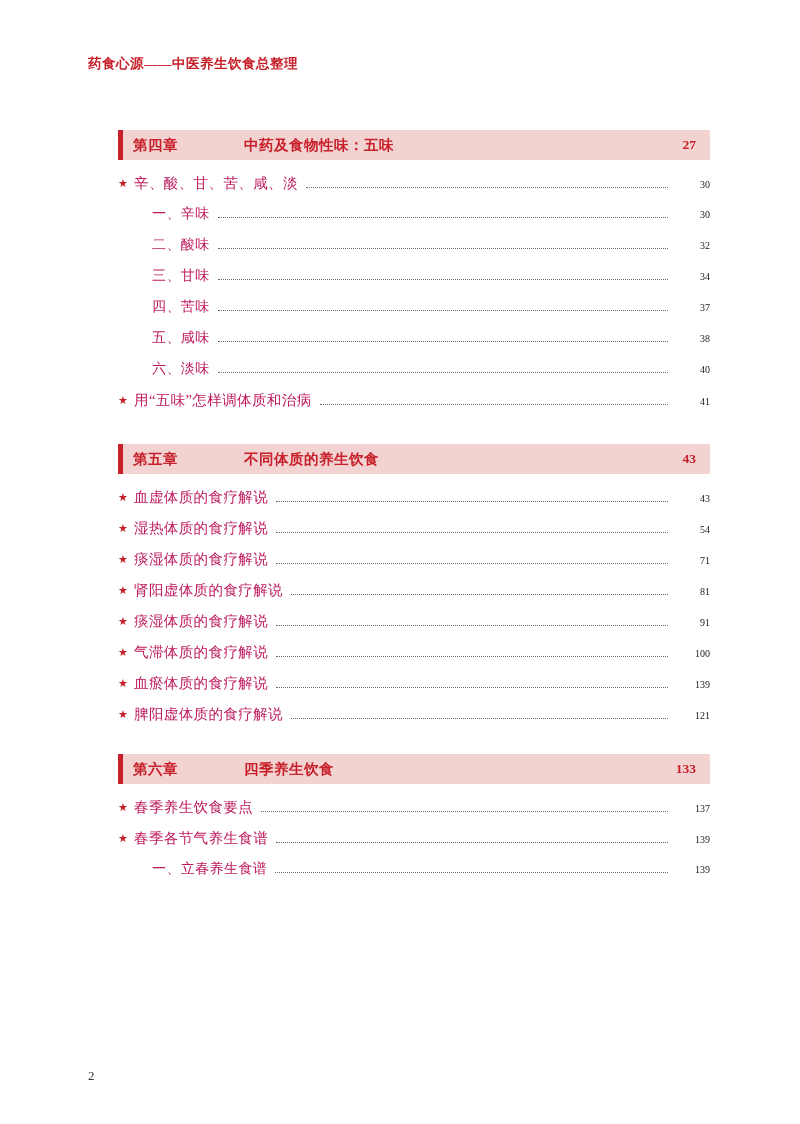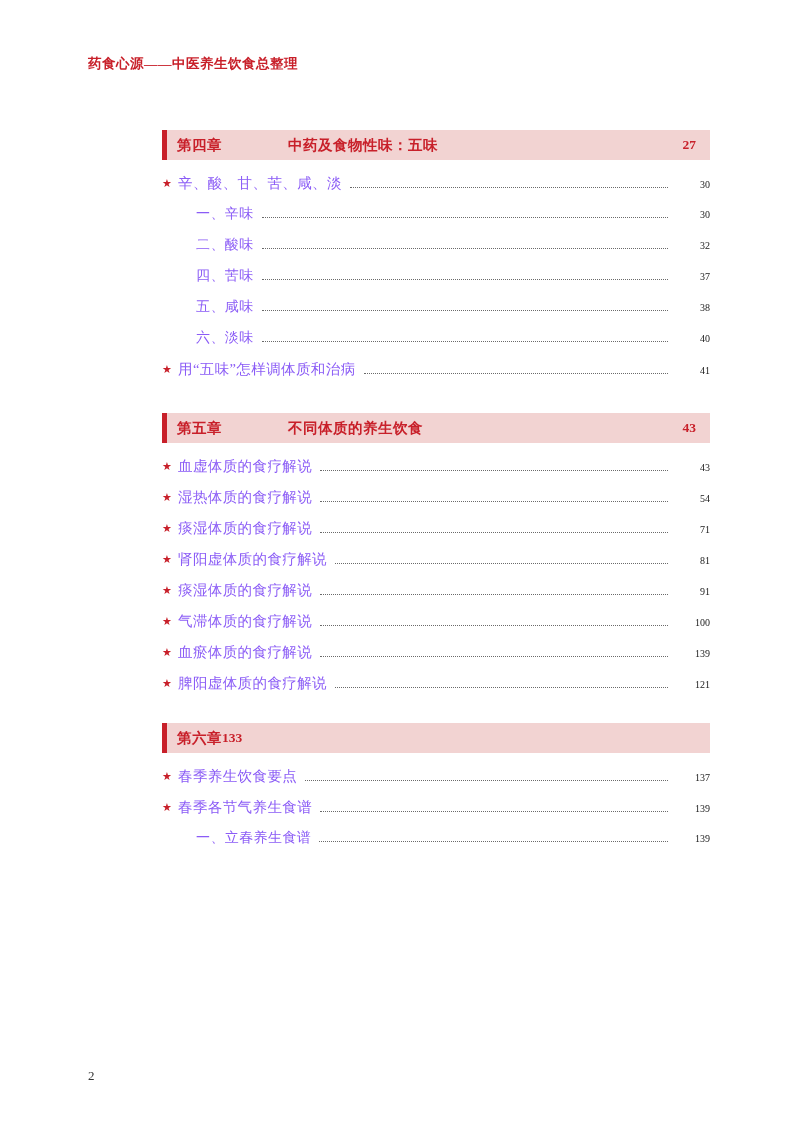--- a/index.html
+++ b/index.html
@@ -92,21 +92,21 @@
     font-size: 11px;
     width: 16px;
     flex: 0 0 16px;
     text-align: left;
     line-height: 1;
     position: relative;
     top: -1px;
   }
   .entry .label {
     font-size: 14.5px;
-    color: #8b5cf6;
+    color: #be185d;
     white-space: nowrap;
     letter-spacing: 0.4px;
     text-align: right;
   }
   .entry.level2 {
     padding-left: 34px;
   }
   .entry.level2 .label {
     font-size: 14px;
   }
@@ -119,21 +119,20 @@
   }
   .entry .pg {
     font-size: 10px;
     color: #1a1a1a;
     min-width: 34px;
     text-align: right;
     font-family: "Liberation Serif", "DejaVu Serif", serif;
   }
   .block {
     margin-bottom: 18px;
-    margin-left: 44px;
   }
   .block.b1 { margin-bottom: 22px; }
   .folio {
     position: absolute;
     left: 88px;
     top: 1068px;
     font-size: 13px;
     color: #333333;
     font-family: "Liberation Serif", "DejaVu Serif", serif;
   }
@@ -165,20 +164,25 @@
           <span class="label">一、辛味</span>
           <span class="leader"></span>
           <span class="pg">30</span>
         </div>
         <div class="entry level2">
           <span class="label">二、酸味</span>
           <span class="leader"></span>
           <span class="pg">32</span>
         </div>
         <div class="entry level2">
+          <span class="label">三、甘味</span>
+          <span class="leader"></span>
+          <span class="pg">34</span>
+        </div>
+        <div class="entry level2">
           <span class="label">四、苦味</span>
           <span class="leader"></span>
           <span class="pg">37</span>
         </div>
         <div class="entry level2">
           <span class="label">五、咸味</span>
           <span class="leader"></span>
           <span class="pg">38</span>
         </div>
         <div class="entry level2">
@@ -251,20 +255,21 @@
           <span class="leader"></span>
           <span class="pg">121</span>
         </div>
       </div>
     </div>
 
     <div class="block">
       <div class="chapter-bar">
         <div class="accent"></div>
         <div class="ch-num">第六章</div>
+        <div class="ch-title">四季养生饮食</div>
         <div class="ch-page">133</div>
       </div>
       <div class="entries">
         <div class="entry level1">
           <span class="star">★</span>
           <span class="label">春季养生饮食要点</span>
           <span class="leader"></span>
           <span class="pg">137</span>
         </div>
         <div class="entry level1">

